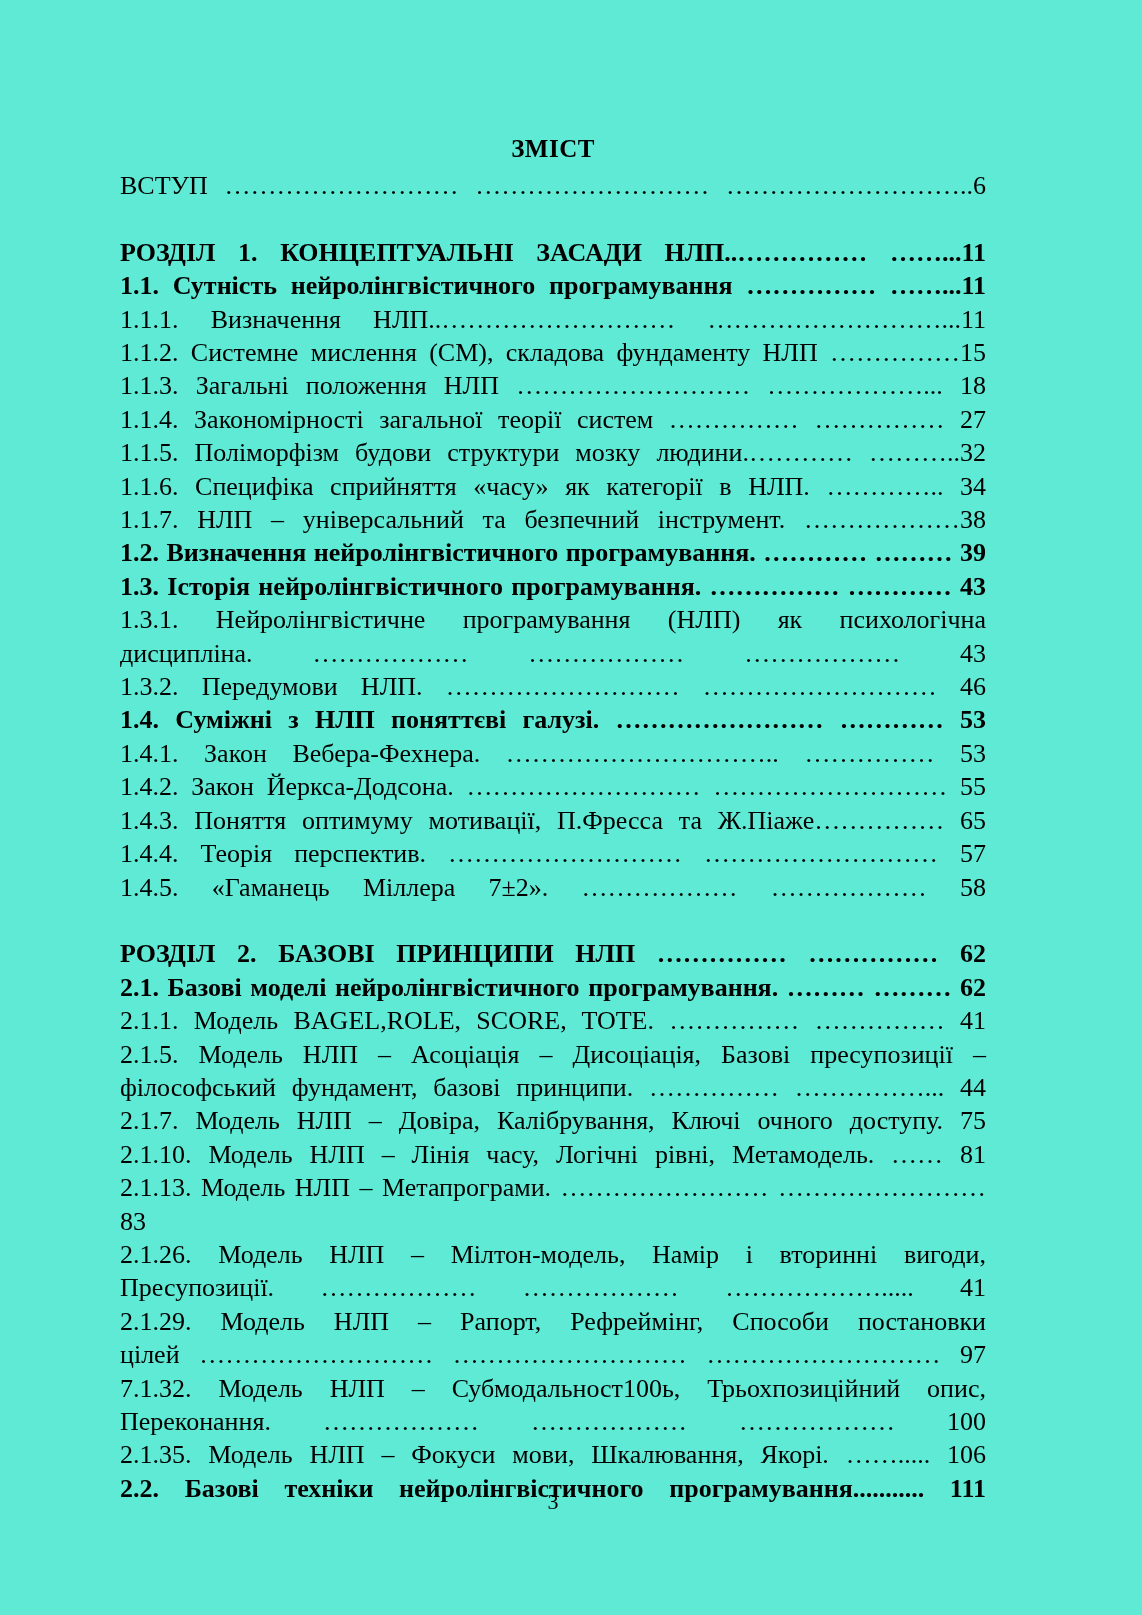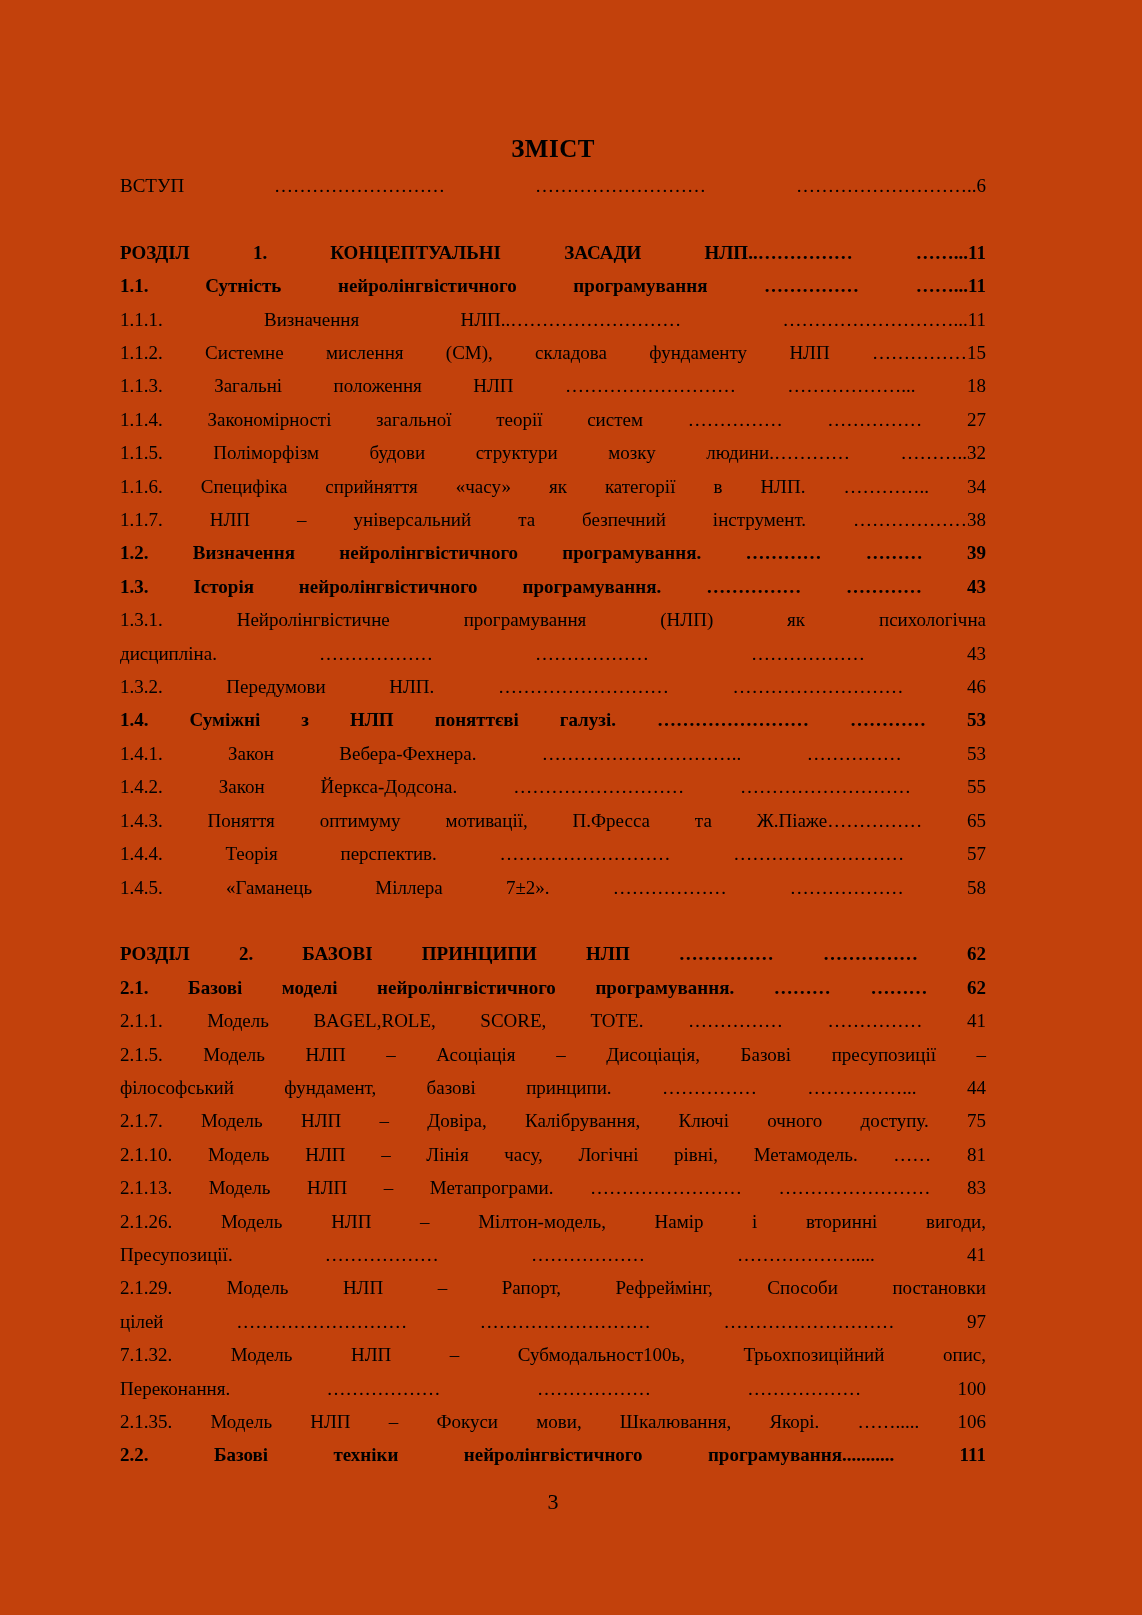--- a/index.html
+++ b/index.html
@@ -7,42 +7,42 @@
   body {
     width: 1142px;
     height: 1615px;
     font-family: "Liberation Serif", "DejaVu Serif", serif;
     color: #000000;
   }
   .page {
     position: relative;
     width: 1142px;
     height: 1615px;
-    background: #c2410c;
+    background: #5eead4;
     overflow: hidden;
   }
   .content {
     position: absolute;
     left: 120px;
     top: 131px;
     width: 866px;
   }
   .title {
     font-size: 25px;
     font-weight: bold;
     text-align: center;
     line-height: 36px;
     letter-spacing: 0.5px;
     margin-bottom: 2px;
   }
   .toc-entry { font-weight: normal; }
   .toc-entry.bold { font-weight: bold; }
   .toc-entry.blank { height: 33.4px; }
   .toc-line {
-    font-size: 19px;
+    font-size: 26px;
     line-height: 33.4px;
     text-align: justify;
     text-align-last: justify;
   }
   .footer {
     position: absolute;
     left: 120px;
     top: 1489px;
     width: 866px;
     text-align: center;

